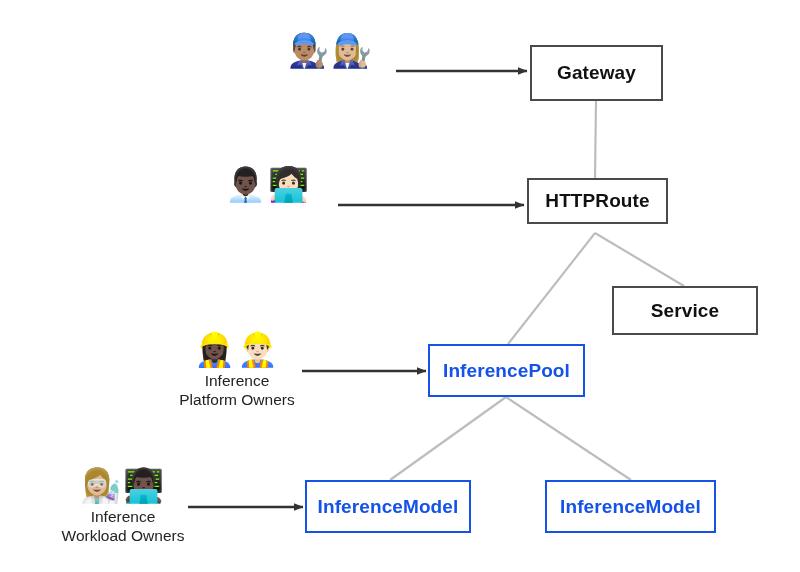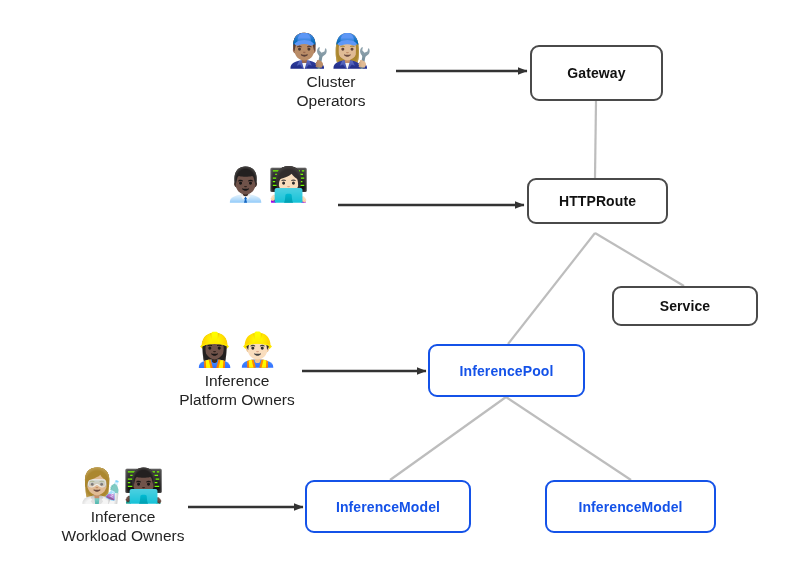--- a/index.html
+++ b/index.html
@@ -50,22 +50,22 @@
   }
 
   
   .node {
     position: absolute;
     box-sizing: border-box;
     display: flex;
     align-items: center;
     justify-content: center;
     background: #ffffff;
-    border-radius: 9px;
-    font-size: 14px;
+    border-radius: 0;
+    font-size: 19px;
     font-weight: bold;
     letter-spacing: 0.1px;
   }
   .node.std {
     border: 2.2px solid #4a4a4a;
     color: #111111;
   }
   .node.accent {
     border: 2.4px solid #1452e8;
     color: #1452e8;
@@ -93,39 +93,37 @@
         <line x1="396" y1="71" x2="527" y2="71" stroke="#333333" stroke-width="2.4" marker-end="url(#arrowhead)"></line>
         <line x1="338" y1="205" x2="524" y2="205" stroke="#333333" stroke-width="2.4" marker-end="url(#arrowhead)"></line>
         <line x1="302" y1="371" x2="426" y2="371" stroke="#333333" stroke-width="2.4" marker-end="url(#arrowhead)"></line>
         <line x1="188" y1="507" x2="303" y2="507" stroke="#333333" stroke-width="2.4" marker-end="url(#arrowhead)"></line>
       </g>
   </svg>
 
   <div id="persona-layer">
       <div class="persona" style="left: 226px; top: 32px;">
         <div class="persona-emojis">👨🏽‍🔧👩🏼‍🔧</div>
-        <div class="persona-label">Cluster
-Operators</div>
       </div>
       <div class="persona" style="left: 163px; top: 166px;">
         <div class="persona-emojis">👨🏿‍💼👩🏻‍💻</div>
       </div>
       <div class="persona" style="left: 132px; top: 331px;">
         <div class="persona-emojis">👷🏿‍♀️👷🏻‍♂️</div>
         <div class="persona-label">Inference
 Platform Owners</div>
       </div>
       <div class="persona" style="left: 18px; top: 467px;">
         <div class="persona-emojis">👩🏼‍🔬👨🏿‍💻</div>
         <div class="persona-label">Inference
 Workload Owners</div>
       </div>
     </div>
   <div id="node-layer">
       <div class="node std" style="left: 530px; top: 45px; width: 133px; height: 56px;">Gateway</div>
       <div class="node std" style="left: 527px; top: 178px; width: 141px; height: 46px;">HTTPRoute</div>
-      <div class="node std" style="left: 612px; top: 286px; width: 146px; height: 40px;">Service</div>
+      <div class="node std" style="left: 612px; top: 286px; width: 146px; height: 49px;">Service</div>
       <div class="node accent" style="left: 428px; top: 344px; width: 157px; height: 53px;">InferencePool</div>
       <div class="node accent" style="left: 305px; top: 480px; width: 166px; height: 53px;">InferenceModel</div>
       <div class="node accent" style="left: 545px; top: 480px; width: 171px; height: 53px;">InferenceModel</div>
     </div>
 
 </div>
 
 </body></html>

